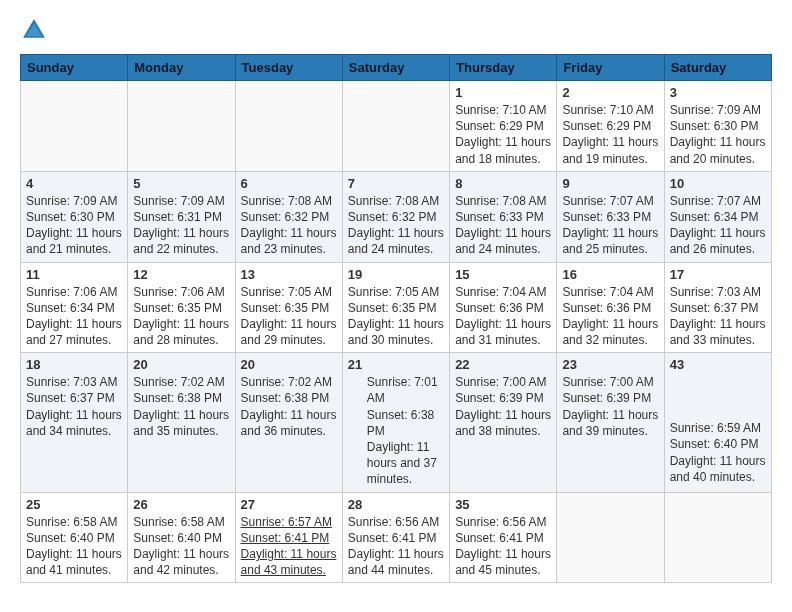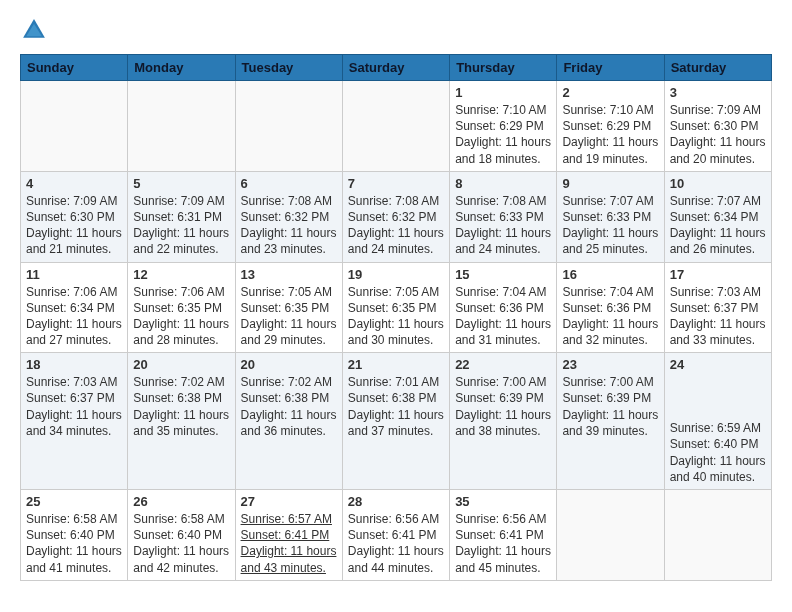--- a/index.html
+++ b/index.html
@@ -258,38 +258,38 @@
 Daylight: 11 hours and 35 minutes.</div>
           </td>
           <td>
             <span class="day-number">20</span>
             <div class="cell-info" style="white-space: pre-line;">Sunrise: 7:02 AM
 Sunset: 6:38 PM
 Daylight: 11 hours and 36 minutes.</div>
           </td>
           <td>
             <span class="day-number">21</span>
-            <div class="cell-info" style="white-space: pre-line;">Sunrise: 7:01 AM
+            <div class="cell-info" style="white-space: pre-line; margin-left: 19px;">Sunrise: 7:01 AM
 Sunset: 6:38 PM
 Daylight: 11 hours and 37 minutes.</div>
           </td>
           <td>
             <span class="day-number">22</span>
             <div class="cell-info" style="white-space: pre-line;">Sunrise: 7:00 AM
 Sunset: 6:39 PM
 Daylight: 11 hours and 38 minutes.</div>
           </td>
           <td>
             <span class="day-number">23</span>
             <div class="cell-info" style="white-space: pre-line;">Sunrise: 7:00 AM
 Sunset: 6:39 PM
 Daylight: 11 hours and 39 minutes.</div>
           </td>
           <td>
-            <span class="day-number">24</span>
+            <span class="day-number">43</span>
             <div class="cell-info" style="white-space: pre-line; margin-top: 48px;">Sunrise: 6:59 AM
 Sunset: 6:40 PM
 Daylight: 11 hours and 40 minutes.</div>
           </td>
         </tr>
         <tr>
           <td>
             <span class="day-number">25</span>
             <div class="cell-info" style="white-space: pre-line;">Sunrise: 6:58 AM
 Sunset: 6:40 PM

